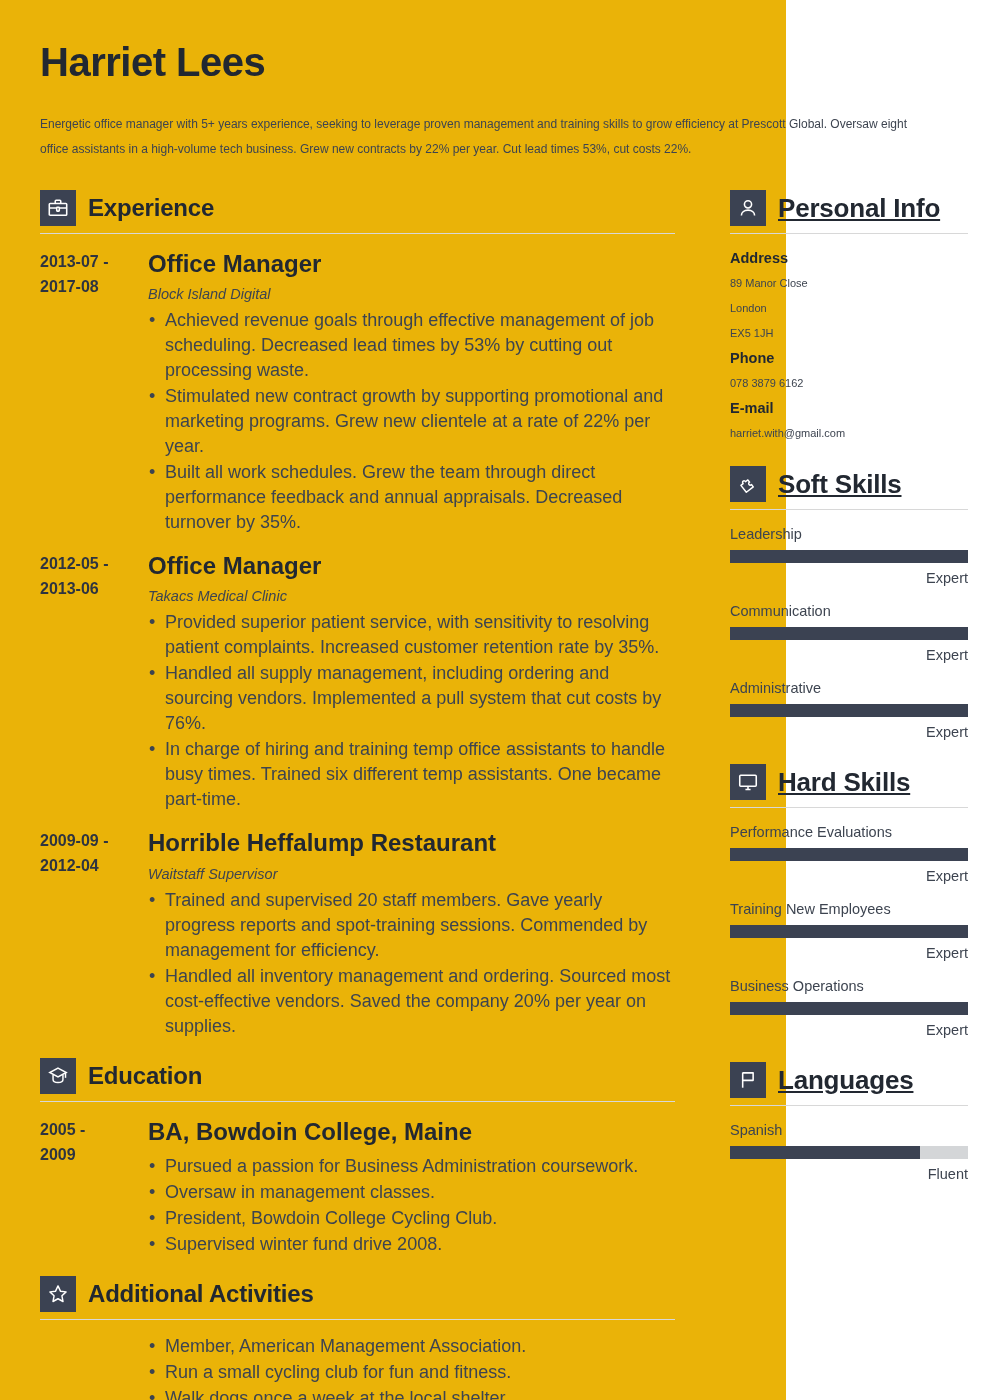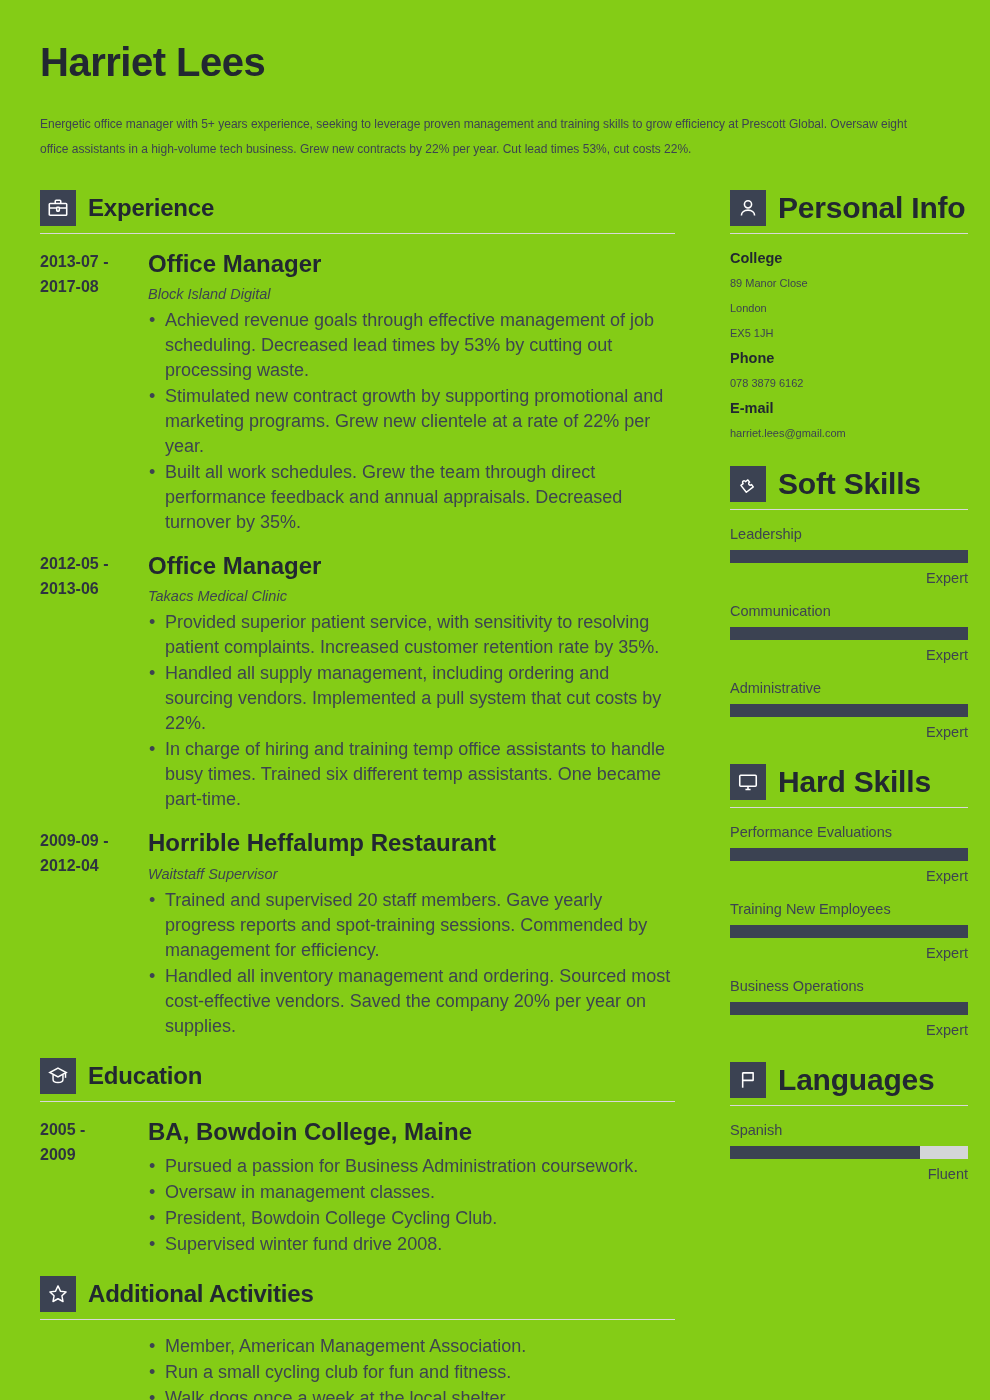--- a/index.html
+++ b/index.html
@@ -5,23 +5,23 @@
   * { box-sizing: border-box; margin: 0; padding: 0; }
   html, body {
     width: 990px;
     height: 1400px;
     background: #ffffff;
     font-family: "Liberation Sans", sans-serif;
     color: #2e3440;
   }
   .page {
     position: relative;
-    width: 990px;
+    width: 786px;
     height: 1400px;
-    background: #84cc16;
+    background: #eab308;
     padding: 40px;
   }
 
   
   .name {
     font-size: 40px;
     font-weight: bold;
     letter-spacing: -0.5px;
     color: #222831;
     line-height: 1.1;
@@ -60,21 +60,21 @@
     align-items: center;
     justify-content: center;
   }
   .sec-icon svg { display: block; }
   .sec-title {
     font-size: 24px;
     font-weight: bold;
     color: #222831;
     letter-spacing: -0.2px;
   }
-  .sec-title.small { font-size: 30px; }
+  .sec-title.small { font-size: 26px; text-decoration: underline; }
   .divider {
     height: 1px;
     background: #d8d8d8;
     margin-top: 7px;
     margin-bottom: 14px;
   }
 
   
   .entry { display: flex; margin-bottom: 14px; }
   .entry-dates {
@@ -211,21 +211,21 @@
           </div>
         </div>
 
         <div class="entry">
           <div class="entry-dates">2012-05 -<br>2013-06</div>
           <div class="entry-body">
             <div class="entry-title">Office Manager</div>
             <div class="entry-sub">Takacs Medical Clinic</div>
             <ul class="bullets">
               <li>Provided superior patient service, with sensitivity to resolving patient complaints. Increased customer retention rate by 35%.</li>
-              <li>Handled all supply management, including ordering and sourcing vendors. Implemented a pull system that cut costs by 22%.</li>
+              <li>Handled all supply management, including ordering and sourcing vendors. Implemented a pull system that cut costs by 76%.</li>
               <li>In charge of hiring and training temp office assistants to handle busy times. Trained six different temp assistants. One became part-time.</li>
             </ul>
           </div>
         </div>
 
         <div class="entry">
           <div class="entry-dates">2009-09 -<br>2012-04</div>
           <div class="entry-body">
             <div class="entry-title">Horrible Heffalump Restaurant</div>
             <div class="entry-sub">Waitstaff Supervisor</div>
@@ -311,32 +311,32 @@
             <svg width="22" height="22" viewBox="0 0 24 24" fill="none" stroke="#ffffff" stroke-width="1.7">
               <circle cx="12" cy="8" r="3.9"></circle>
               <path d="M4.8 20.2c0-3.6 3.2-5.9 7.2-5.9s7.2 2.3 7.2 5.9"></path>
             </svg>
           </span>
           <span class="sec-title small">Personal Info</span>
         </div>
         <div class="side-divider"></div>
 
         <div>
-          <div class="info-label">College</div>
+          <div class="info-label">Address</div>
           <div class="info-value">89 Manor Close</div>
           <div class="info-value">London</div>
           <div class="info-value">EX5 1JH</div>
         </div>
         <div>
           <div class="info-label">Phone</div>
           <div class="info-value">078 3879 6162</div>
         </div>
         <div>
           <div class="info-label">E-mail</div>
-          <div class="info-value">harriet.lees@gmail.com</div>
+          <div class="info-value">harriet.with@gmail.com</div>
         </div>
       </div>
 
       <div class="side-sec">
         <div class="sec-head">
           <span class="sec-icon">
             <svg width="22" height="22" viewBox="0 0 24 24" fill="none" stroke="#ffffff" stroke-width="1.6" stroke-linejoin="round">
               <g transform="rotate(-38 12 12)">
                 <path d="M5 8.4h3.1a1.7 1.7 0 1 1 3.3 0h3.2v3.1a1.7 1.7 0 1 0 0 3.3V18H5V8.4Z"></path>
               </g>

